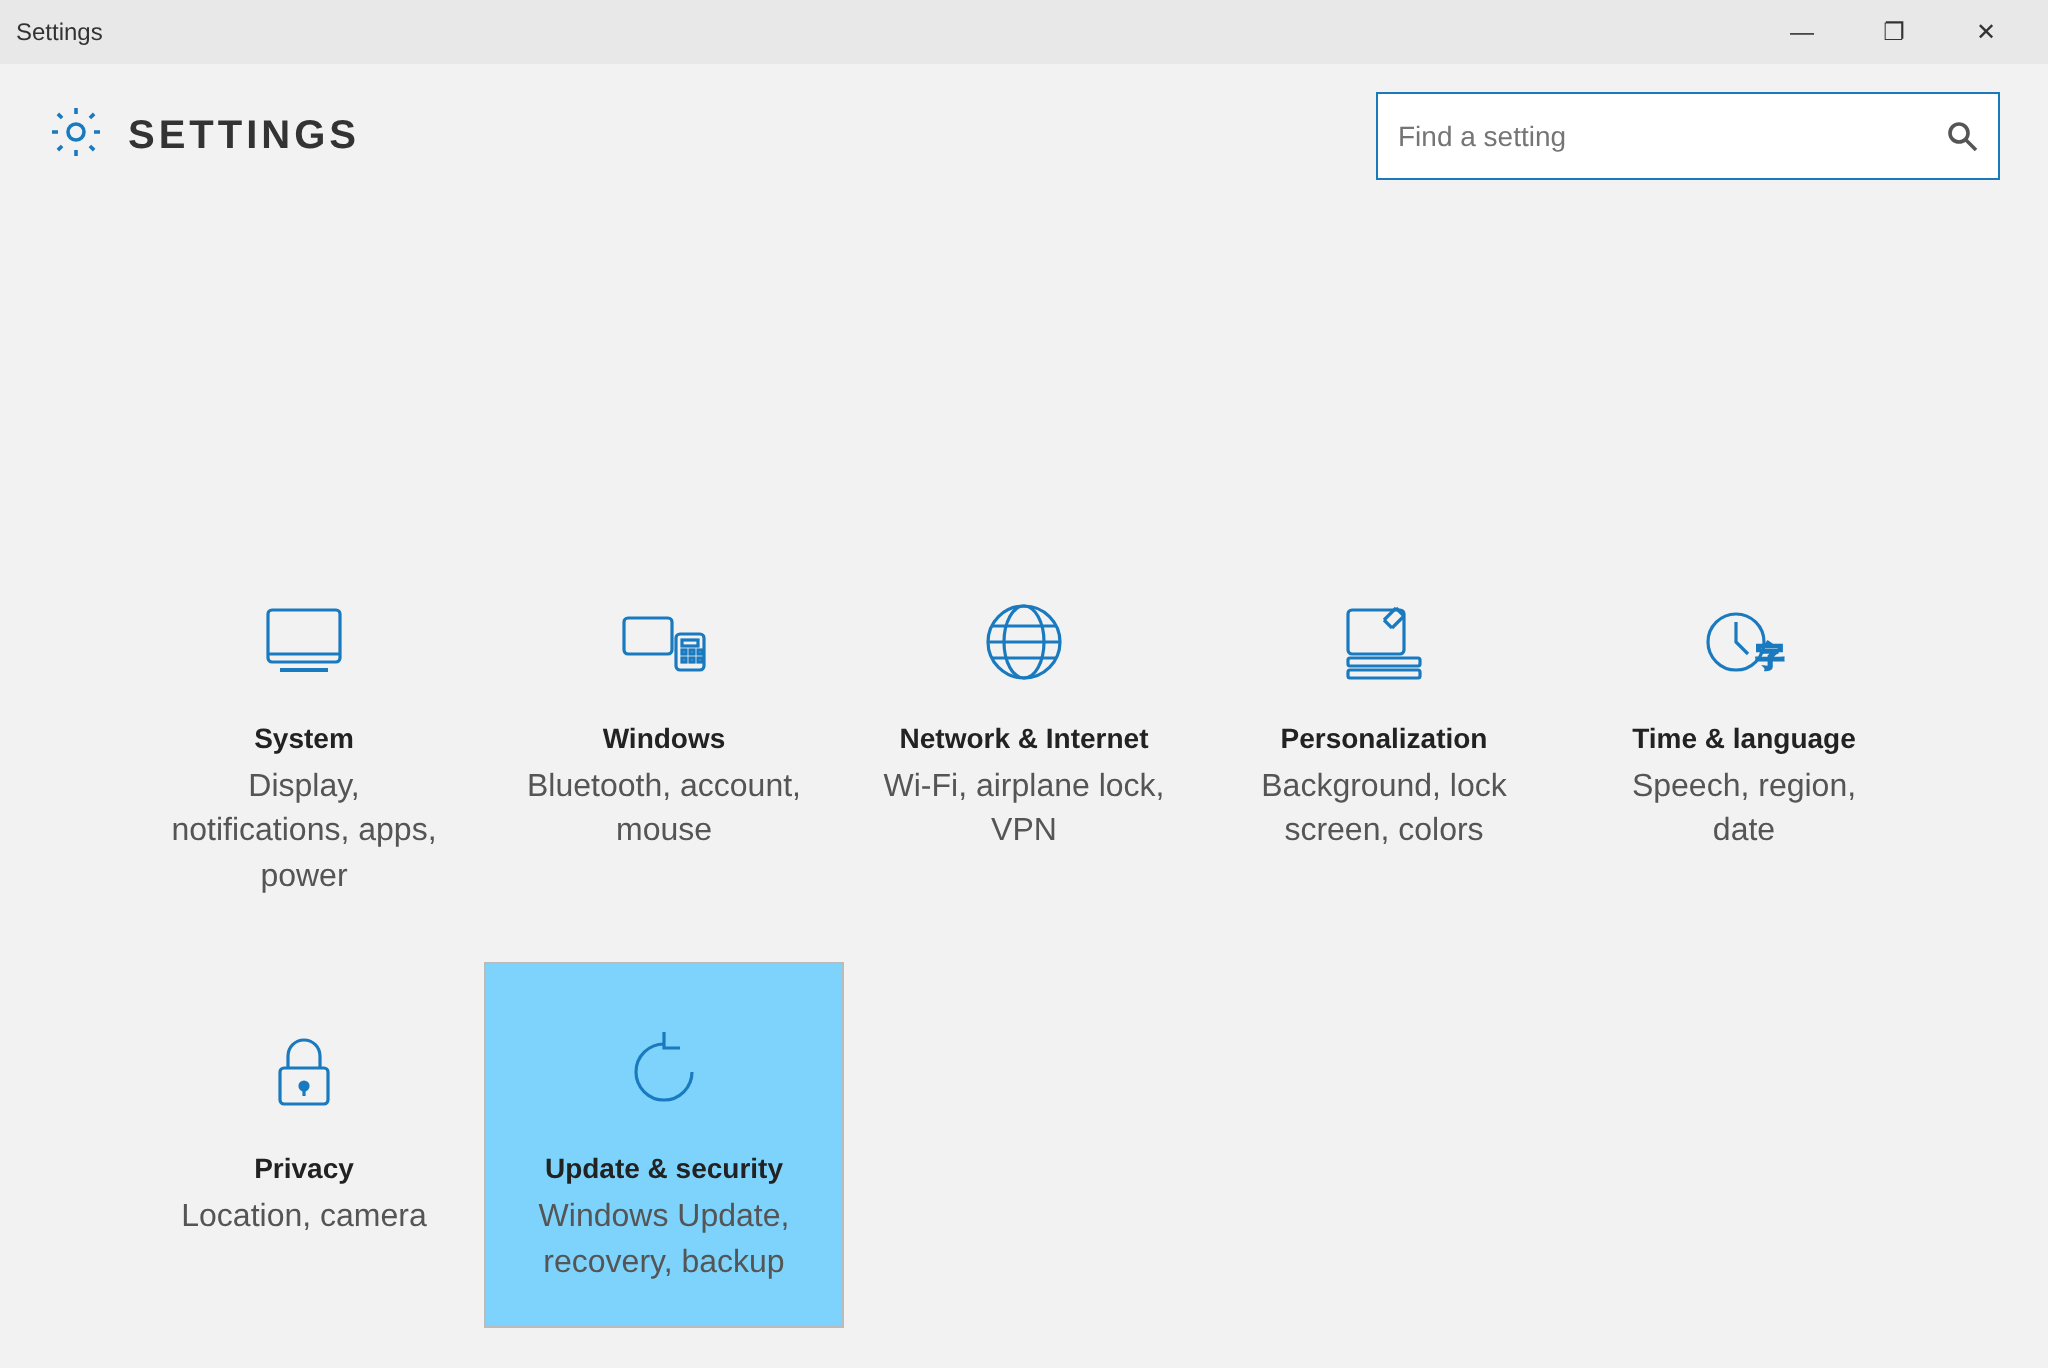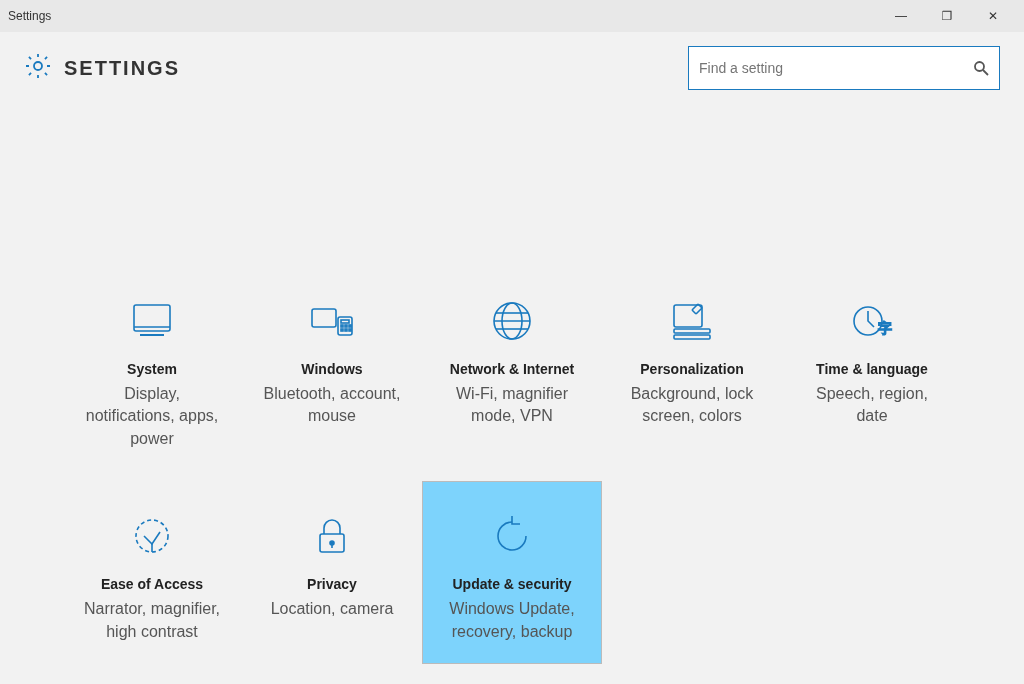--- a/index.html
+++ b/index.html
@@ -232,21 +232,21 @@
     <div class="setting-icon">
       <svg viewBox="0 0 52 52" width="52" height="52" stroke="#1a7abf" fill="none" stroke-width="1.6">
     <circle cx="26" cy="26" r="18"></circle>
     <ellipse cx="26" cy="26" rx="10" ry="18"></ellipse>
     <line x1="8" y1="26" x2="44" y2="26"></line>
     <line x1="10" y1="18" x2="42" y2="18"></line>
     <line x1="10" y1="34" x2="42" y2="34"></line>
   </svg>
     </div>
     <div class="setting-name">Network &amp; Internet</div>
-    <div class="setting-desc">Wi-Fi, magnifier mode, VPN</div>
+    <div class="setting-desc">Wi-Fi, airplane lock, VPN</div>
   </div>
         <div class="setting-item">
     <div class="setting-icon">
       <svg viewBox="0 0 52 52" width="52" height="52" stroke="#1a7abf" fill="none" stroke-width="1.6">
     <rect x="8" y="10" width="28" height="22" rx="2"></rect>
     <line x1="26" y1="15" x2="32" y2="9"></line>
     <line x1="30" y1="19" x2="36" y2="13"></line>
     <line x1="26" y1="15" x2="30" y2="19"></line>
     <line x1="32" y1="9" x2="36" y2="13"></line>
     <rect x="8" y="34" width="36" height="4" rx="1"></rect>
@@ -263,31 +263,20 @@
     <polyline points="22,16 22,26 28,32"></polyline>
     <text x="32" y="38" font-size="14" stroke="#1a7abf" fill="#1a7abf" font-family="Arial">字</text>
   </svg>
     </div>
     <div class="setting-name">Time &amp; language</div>
     <div class="setting-desc">Speech, region, date</div>
   </div>
         <div class="setting-item">
     <div class="setting-icon">
       <svg viewBox="0 0 52 52" width="52" height="52" stroke="#1a7abf" fill="none" stroke-width="1.6">
-    <circle cx="26" cy="26" r="16" stroke-dasharray="4 3"></circle>
-    <polyline points="18,26 26,34 34,22"></polyline>
-    <polyline points="26,34 26,42"></polyline>
-  </svg>
-    </div>
-    <div class="setting-name">Ease of Access</div>
-    <div class="setting-desc">Narrator, magnifier, high contrast</div>
-  </div>
-        <div class="setting-item">
-    <div class="setting-icon">
-      <svg viewBox="0 0 52 52" width="52" height="52" stroke="#1a7abf" fill="none" stroke-width="1.6">
     <rect x="14" y="24" width="24" height="18" rx="2"></rect>
     <path d="M18 24v-6a8 8 0 0 1 16 0v6"></path>
     <circle cx="26" cy="33" r="2" fill="#1a7abf"></circle>
     <line x1="26" y1="35" x2="26" y2="38"></line>
   </svg>
     </div>
     <div class="setting-name">Privacy</div>
     <div class="setting-desc">Location, camera</div>
   </div>
         <div class="setting-item active">

